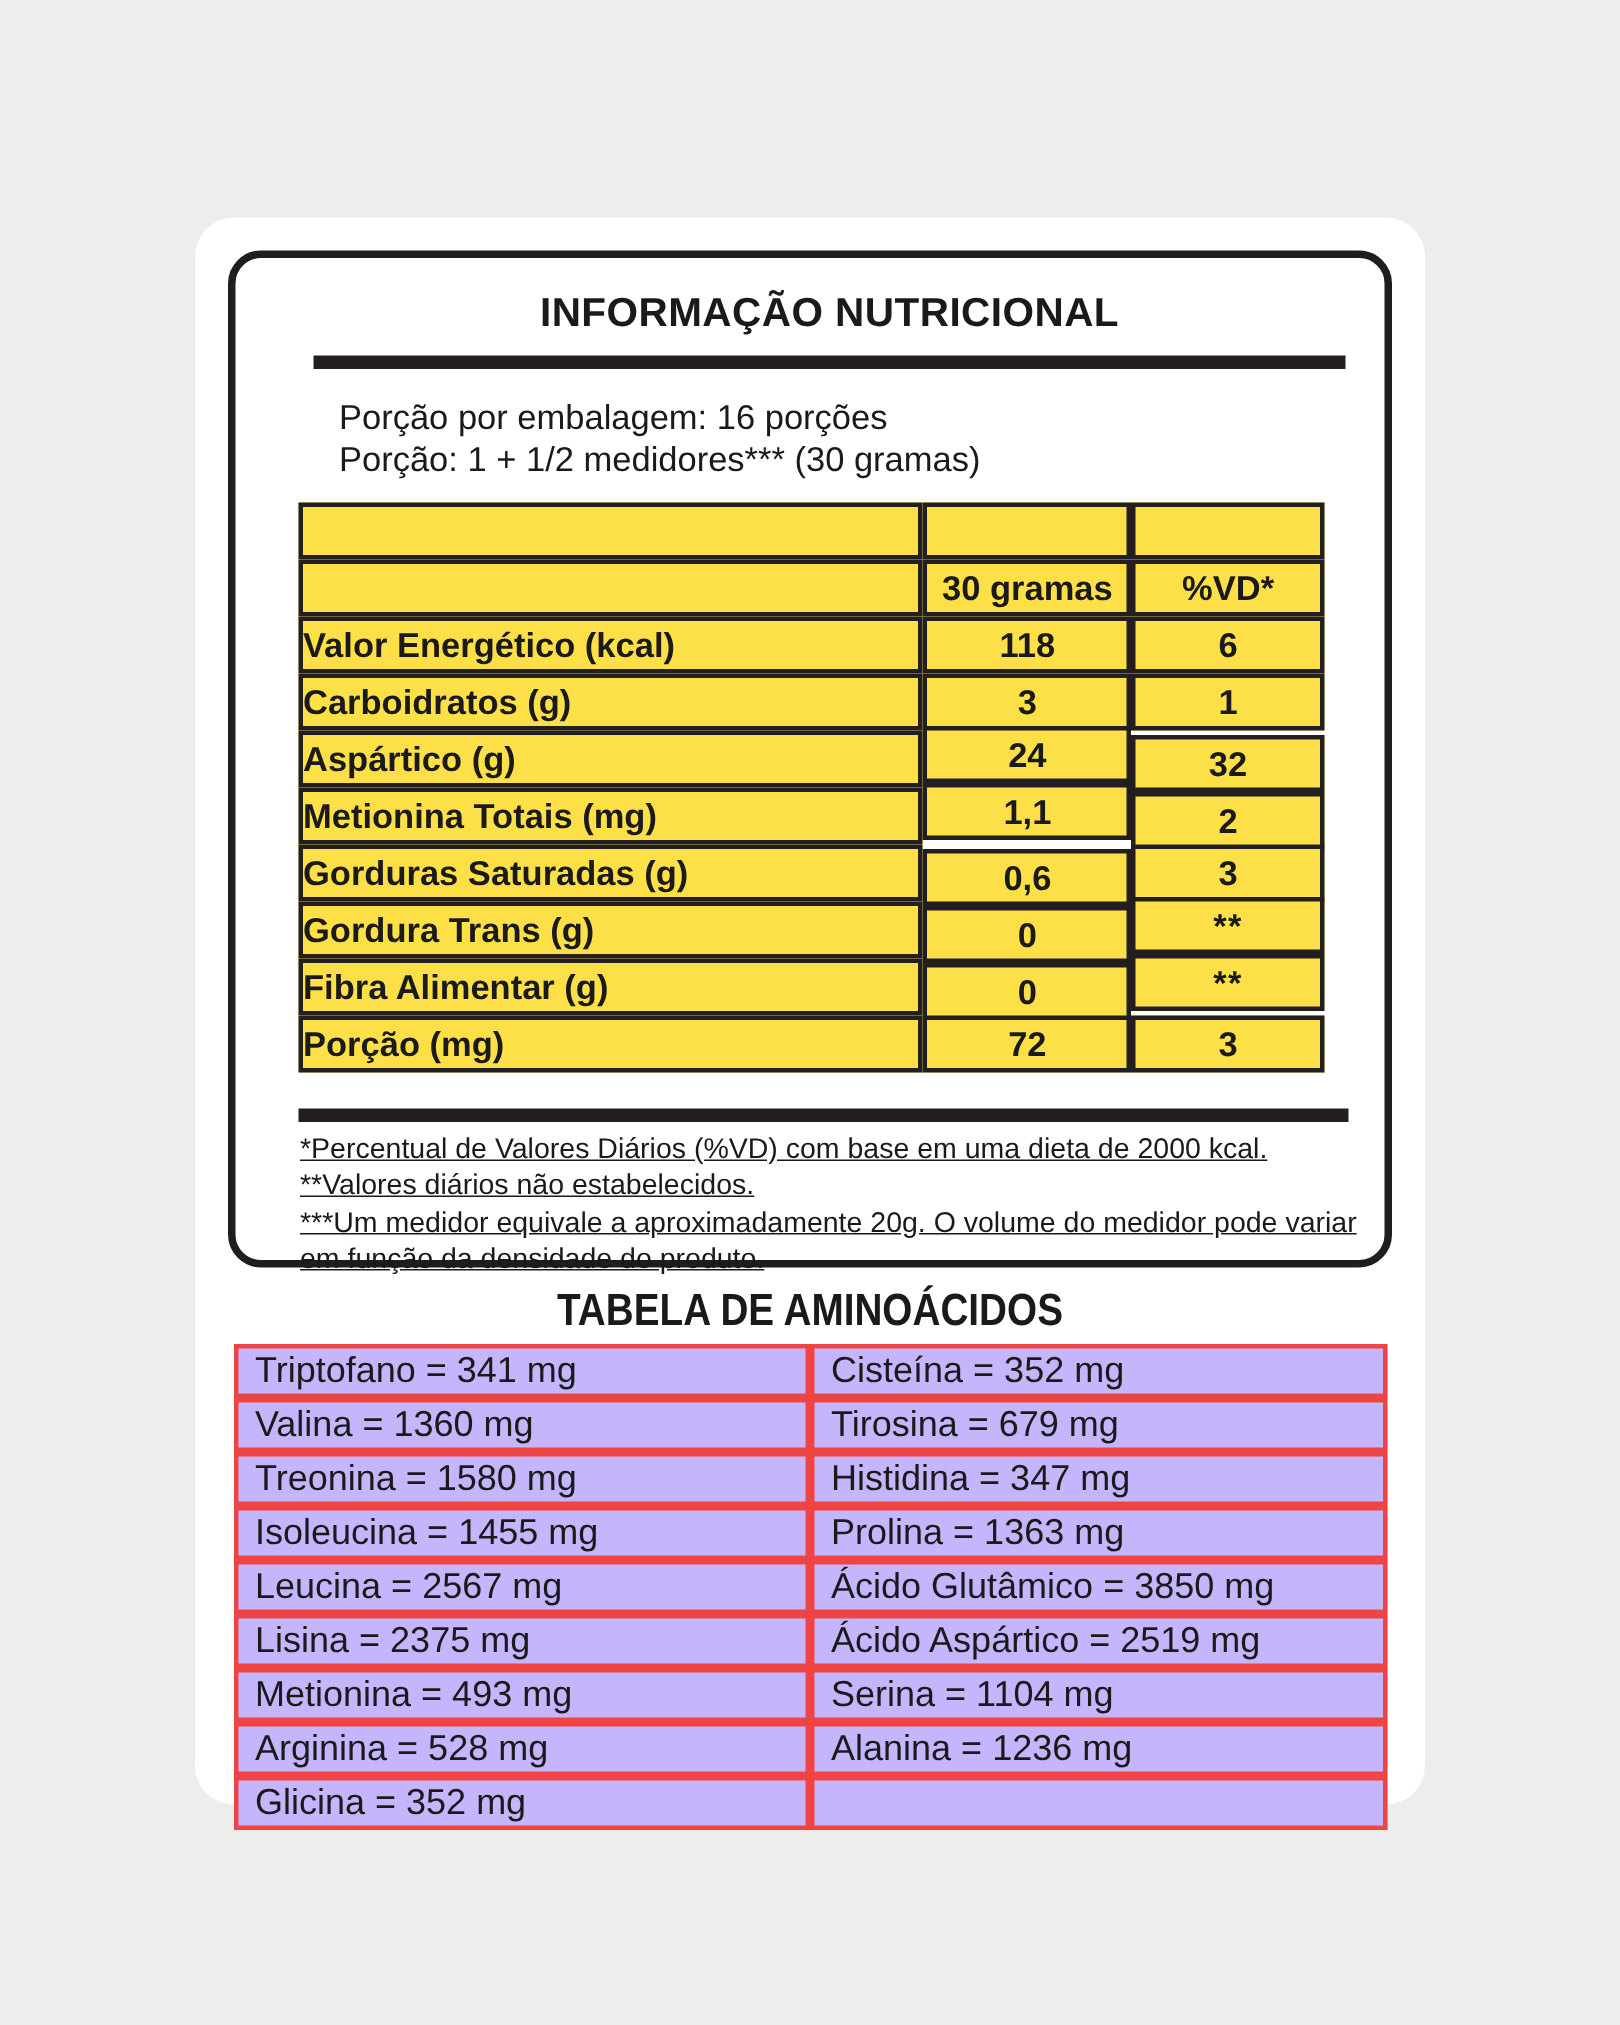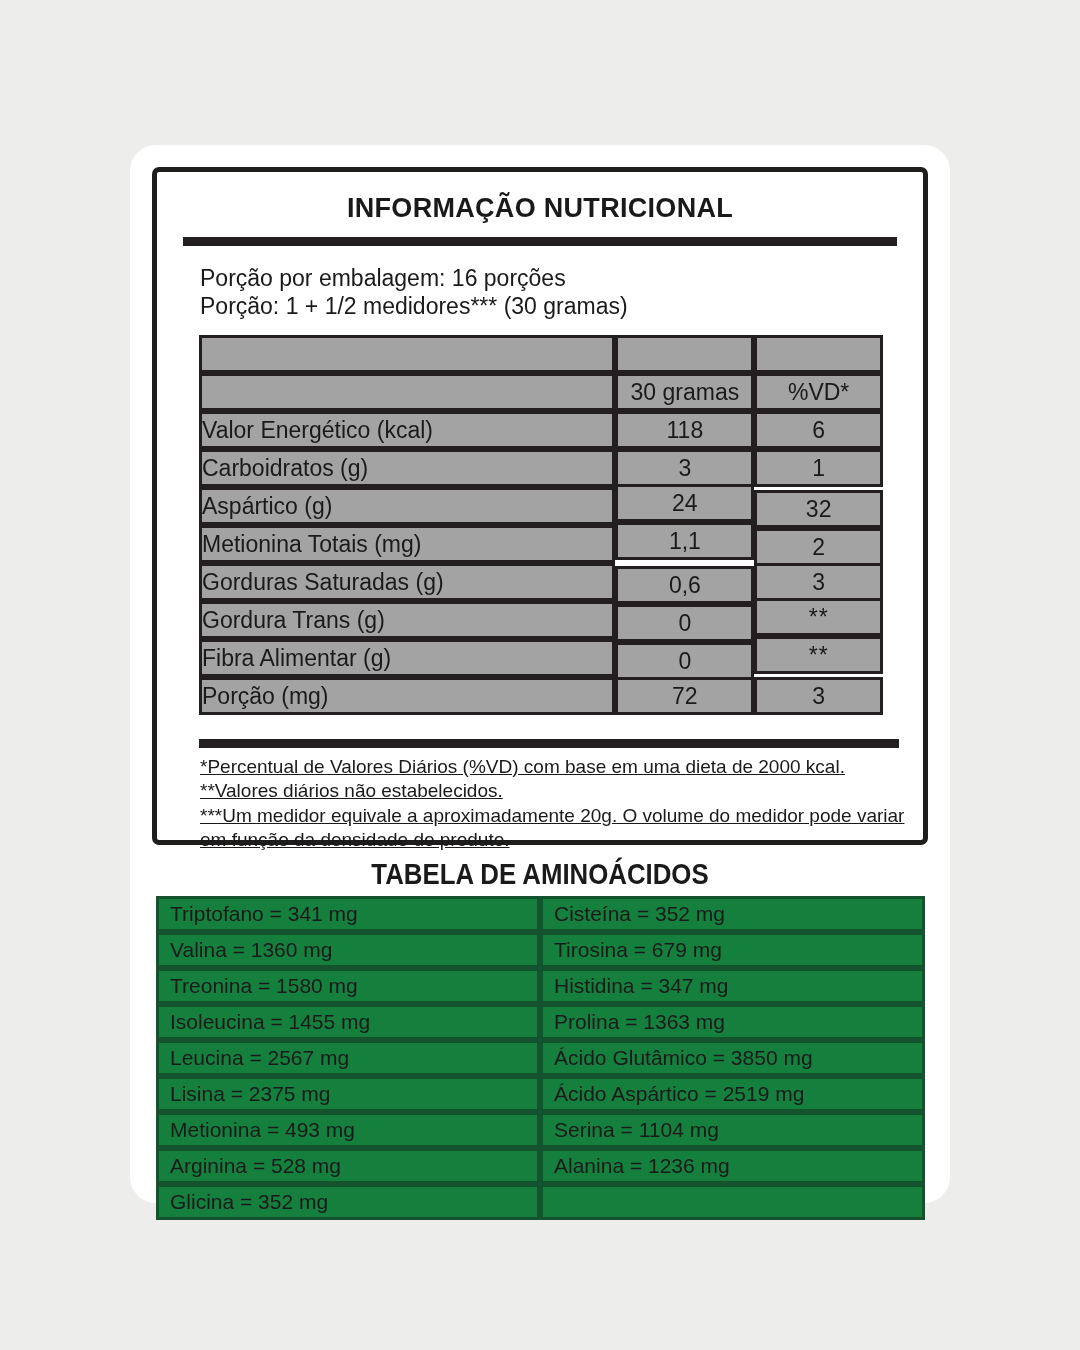--- a/index.html
+++ b/index.html
@@ -27,23 +27,24 @@
   }
 
   
   #nutrition-panel {
     position: absolute;
     left: 22px;
     top: 22px;
     width: 776px;
     height: 678px;
     border: 5px solid #201d1d;
-    border-radius: 7px;
+    border-radius: 22px;
     box-sizing: border-box;
     background: #ffffff;
+    padding-left: 26px;
   }
 
   #nutrition-title {
     text-align: center;
     font-size: 27px;
     font-weight: bold;
     letter-spacing: 0.3px;
     margin-top: 21px;
   }
 
@@ -66,22 +67,23 @@
     top: 163px;
     width: 684px;
     border-collapse: separate;
     border-spacing: 0;
   }
   #nutrition-table td {
     border: 3px solid #231f20;
     padding: 0;
     height: 32px;
     font-size: 23px;
-    background: #a3a3a3;
+    background: #fde047;
     vertical-align: middle;
+    font-weight: bold;
   }
   .col-name   { width: 421px; }
   .col-amount { width: 135px; text-align: center; }
   .col-vd     { width: 125px; text-align: center; }
 
   td.nut-name      { padding-left: 12px; }
   td.nut-name.sub  { padding-left: 34px; }
 
   tr.header-black td {
     height: 28px;
@@ -136,26 +138,26 @@
 
   #amino-table {
     position: absolute;
     left: 26px;
     top: 751px;
     width: 769px;
     border-collapse: separate;
     border-spacing: 0;
   }
   #amino-table td {
-    border: 3px solid #14532d;
+    border: 3px solid #ef4444;
     height: 30px;
     padding: 0 0 0 11px;
-    font-size: 21px;
+    font-size: 24px;
     vertical-align: middle;
-    background: #15803d;
+    background: #c4b5fd;
   }
   .amino-left  { width: 381px; }
   .amino-right { width: 382px; }
 </style>
 </head>
 <body>
 
 <div id="label-card">
 
   <div id="nutrition-panel">

